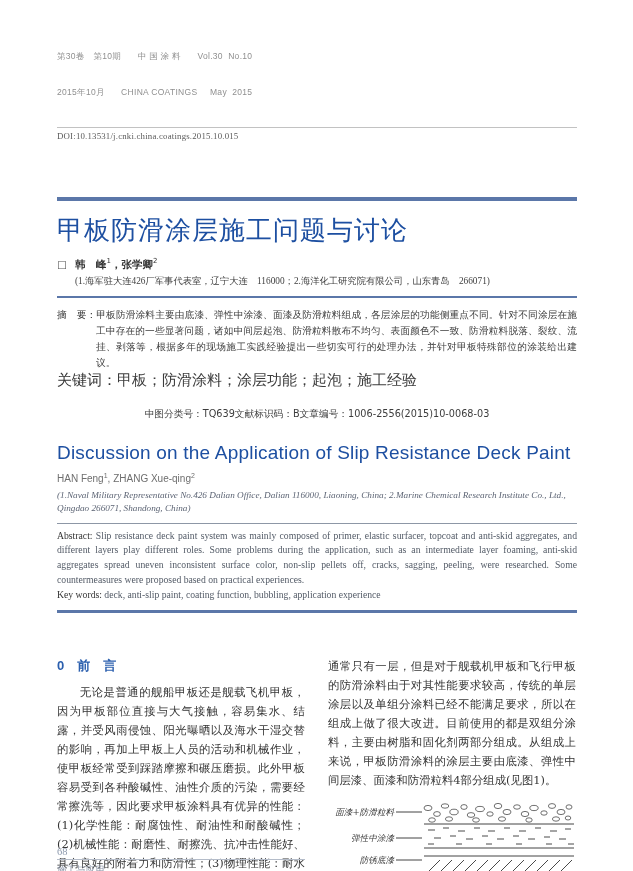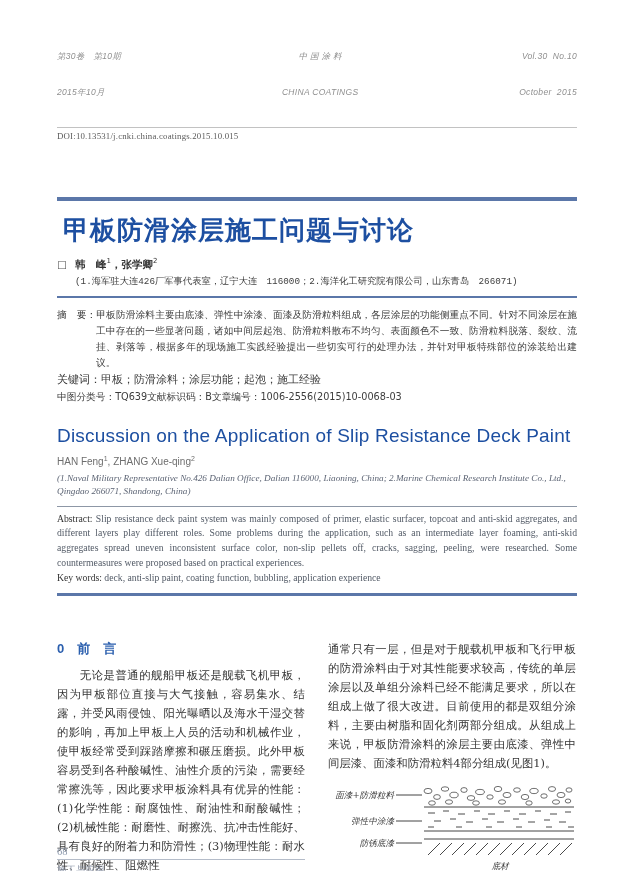--- a/index.html
+++ b/index.html
@@ -5,51 +5,51 @@
   html,body{margin:0;padding:0;background:#fff;}
   body{
     width:633px;height:871px;position:relative;overflow:hidden;
     font-family:"Liberation Serif","DejaVu Serif",serif;
     color:#3a3a3a;
     -webkit-font-smoothing:antialiased;
   }
   .page{position:absolute;left:57px;top:26px;width:520px;}
 
   
-  .jheader{display:flex;justify-content:space-between;align-items:flex-start;
+  .jheader{display:flex;align-items:flex-start;
     font-family:"Liberation Sans","DejaVu Sans",sans-serif;
-    font-size:8.5px;line-height:12px;color:#8f8f8f;letter-spacing:.3px;font-style:italic;}
+    font-size:8.5px;line-height:12px;color:#8f8f8f;letter-spacing:.3px;}
   .jheader .col{white-space:pre;}
   .jheader .c-center{text-align:center;}
   .jheader .c-right{text-align:right;}
   .rule-thin-gray{height:1px;background:#c2c2c2;margin-top:5px;}
   .doi{font-size:8.8px;color:#5a5a5a;margin-top:3px;letter-spacing:.2px;
     font-family:"Liberation Serif",serif;}
 
   
   .band-blue{height:4px;background:#5b77a9;margin-top:56px;}
   .cn-title{margin-top:12px;font-family:"Liberation Sans","DejaVu Sans",sans-serif;
-    font-weight:bold;font-size:26px;letter-spacing:1px;color:#1d4fa1;margin-left:6px;}
+    font-weight:normal;font-size:26px;letter-spacing:1px;color:#1d4fa1;}
   .cn-authors{margin-top:9px;font-size:10.5px;color:#333;
     font-family:"DejaVu Sans","Liberation Sans",sans-serif;font-weight:bold;}
   .cn-authors sup{font-size:7px;font-weight:normal;}
   .cn-authors .marker{color:#555;font-weight:normal;margin-right:8px;}
   .cn-affil{margin-top:3px;margin-left:18px;font-size:9.3px;color:#3f3f3f;
-    font-family:Liberation Mono, monospace;}
+    font-family:Liberation Serif, serif;}
   .rule-blue-2{height:2px;background:#5b77a9;margin-top:8px;}
 
   
   .abs-cn{margin-top:9px;font-size:9.7px;line-height:16px;color:#3c3c3c;
     font-family:"DejaVu Sans","Liberation Sans",sans-serif;
     text-align:justify;}
   .hang{padding-left:39px;text-indent:-39px;}
   .lbl{font-weight:normal;color:#333;}
-  .kw-cn{margin-top:1px;font-size:11px;line-height:16px;
+  .kw-cn{margin-top:1px;font-size:15px;line-height:16px;
     font-family:"DejaVu Sans","Liberation Sans",sans-serif;color:#3c3c3c;}
-  .meta-row{display:flex;justify-content:flex-start;margin-top:1px;
+  .meta-row{display:flex;justify-content:center;margin-top:18px;
     font-size:9.7px;line-height:16px;color:#3c3c3c;
     font-family:"DejaVu Sans","Liberation Sans",sans-serif;}
 
   
   .en-title{margin-top:20px;font-family:"Liberation Sans","DejaVu Sans",sans-serif;
     font-weight:normal;font-size:19px;letter-spacing:.2px;color:#1d4fa1;}
   .en-authors{margin-top:8px;font-size:10px;color:#6e6e6e;
     font-family:"Liberation Sans",sans-serif;}
   .en-authors sup{font-size:7px;}
   .en-affil{margin-top:5px;font-size:9.2px;line-height:13.5px;color:#5c6474;
@@ -91,21 +91,21 @@
     <div class="col c-left">
       <div>第30卷　第10期</div>
       <div>2015年10月</div>
     </div>
     <div class="col c-center">
       <div>中 国 涂 料</div>
       <div>CHINA COATINGS</div>
     </div>
     <div class="col c-right">
       <div>Vol.30  No.10</div>
-      <div>October  2015</div>
+      <div>May  2015</div>
     </div>
   </div>
   <div class="rule-thin-gray"></div>
   <div class="doi">DOI:10.13531/j.cnki.china.coatings.2015.10.015</div>
 
   <div class="band-blue"></div>
   <div class="cn-title">甲板防滑涂层施工问题与讨论</div>
   <div class="cn-authors">
     <span class="marker">□</span><span>韩　峰</span><sup>1</sup><span>，</span><span>张学卿</span><sup>2</sup>
   </div>

